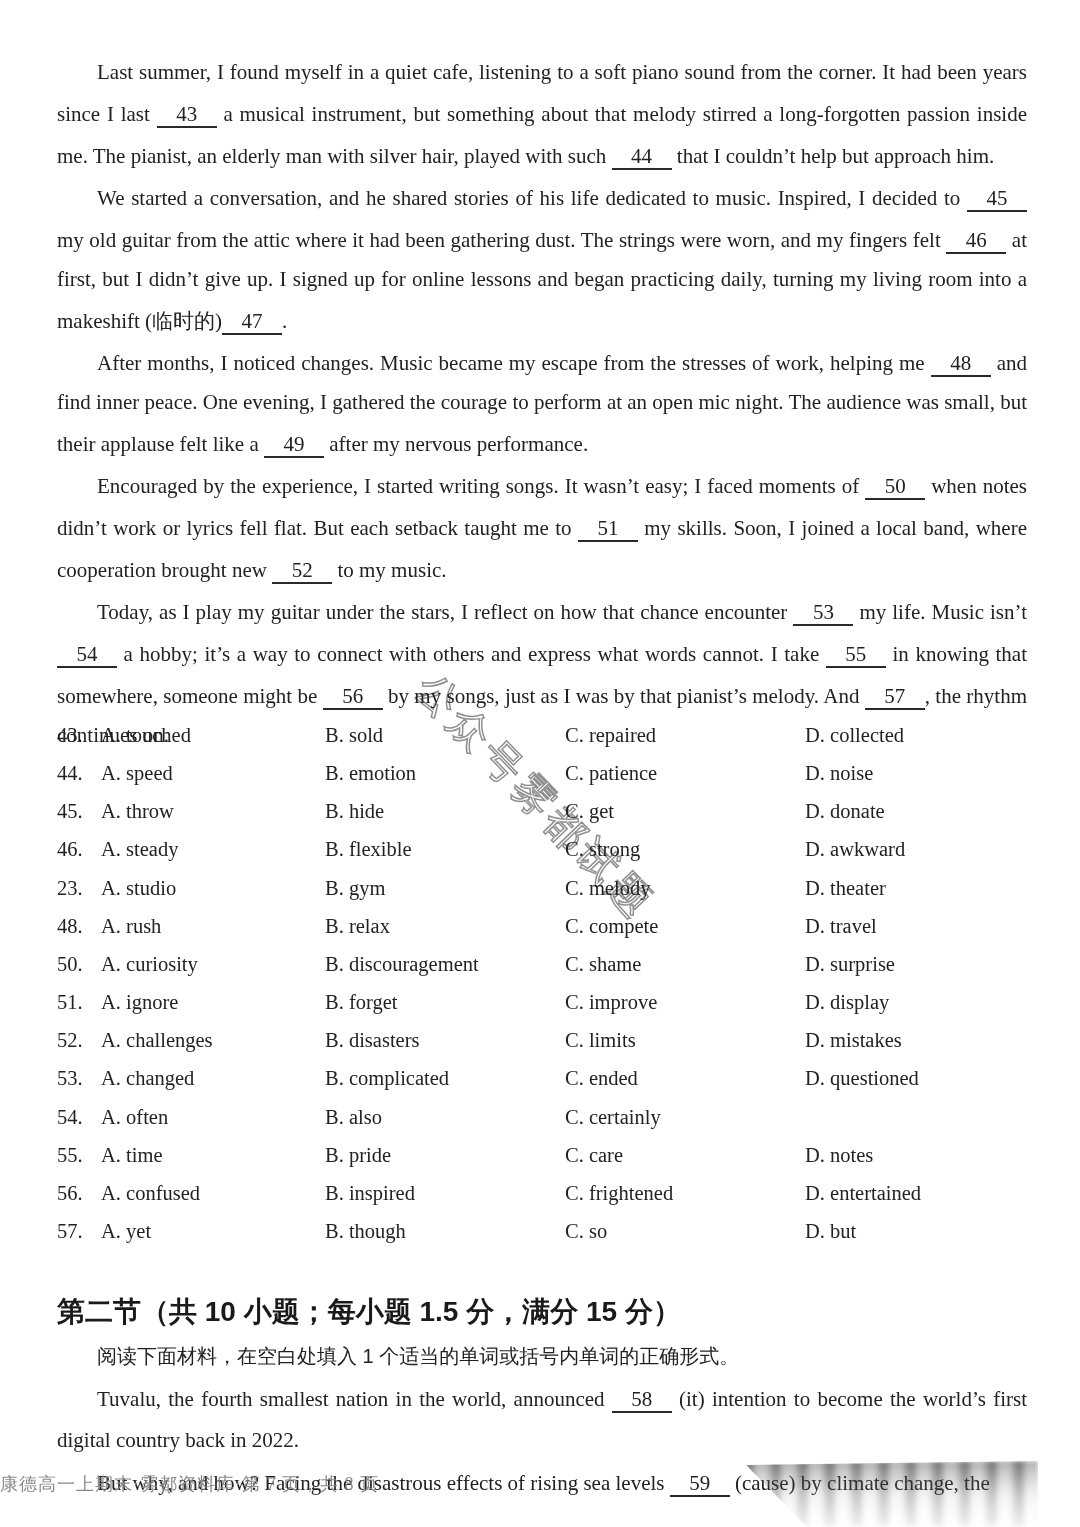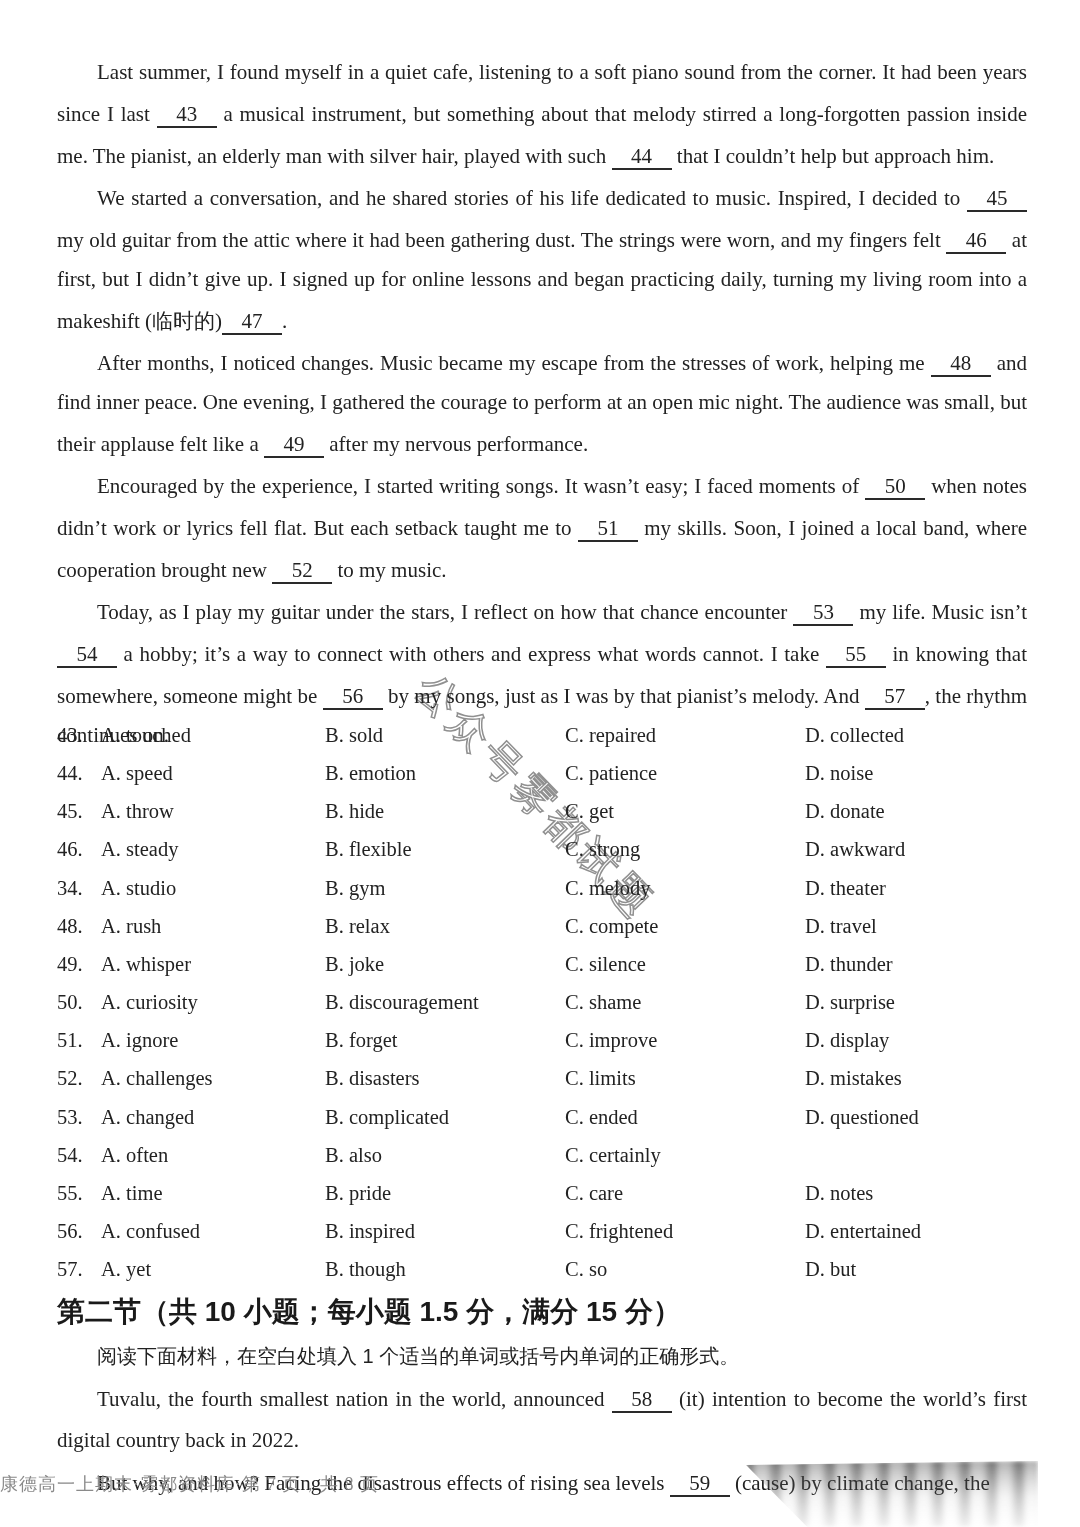--- a/index.html
+++ b/index.html
@@ -133,36 +133,30 @@
         <div>C. get</div>
         <div>D. donate</div>
       </div>
       <div class="opt-row">
         <div><span class="opt-num">46.</span><span>A. steady</span></div>
         <div>B. flexible</div>
         <div>C. strong</div>
         <div>D. awkward</div>
       </div>
       <div class="opt-row">
-        <div><span class="opt-num">34.</span><span>A. studio</span></div>
+        <div><span class="opt-num">23.</span><span>A. studio</span></div>
         <div>B. gym</div>
         <div>C. melody</div>
         <div>D. theater</div>
       </div>
       <div class="opt-row">
         <div><span class="opt-num">48.</span><span>A. rush</span></div>
         <div>B. relax</div>
         <div>C. compete</div>
         <div>D. travel</div>
-      </div>
-      <div class="opt-row">
-        <div><span class="opt-num">49.</span><span>A. whisper</span></div>
-        <div>B. joke</div>
-        <div>C. silence</div>
-        <div>D. thunder</div>
       </div>
       <div class="opt-row">
         <div><span class="opt-num">50.</span><span>A. curiosity</span></div>
         <div>B. discouragement</div>
         <div>C. shame</div>
         <div>D. surprise</div>
       </div>
       <div class="opt-row">
         <div><span class="opt-num">51.</span><span>A. ignore</span></div>
         <div>B. forget</div>

